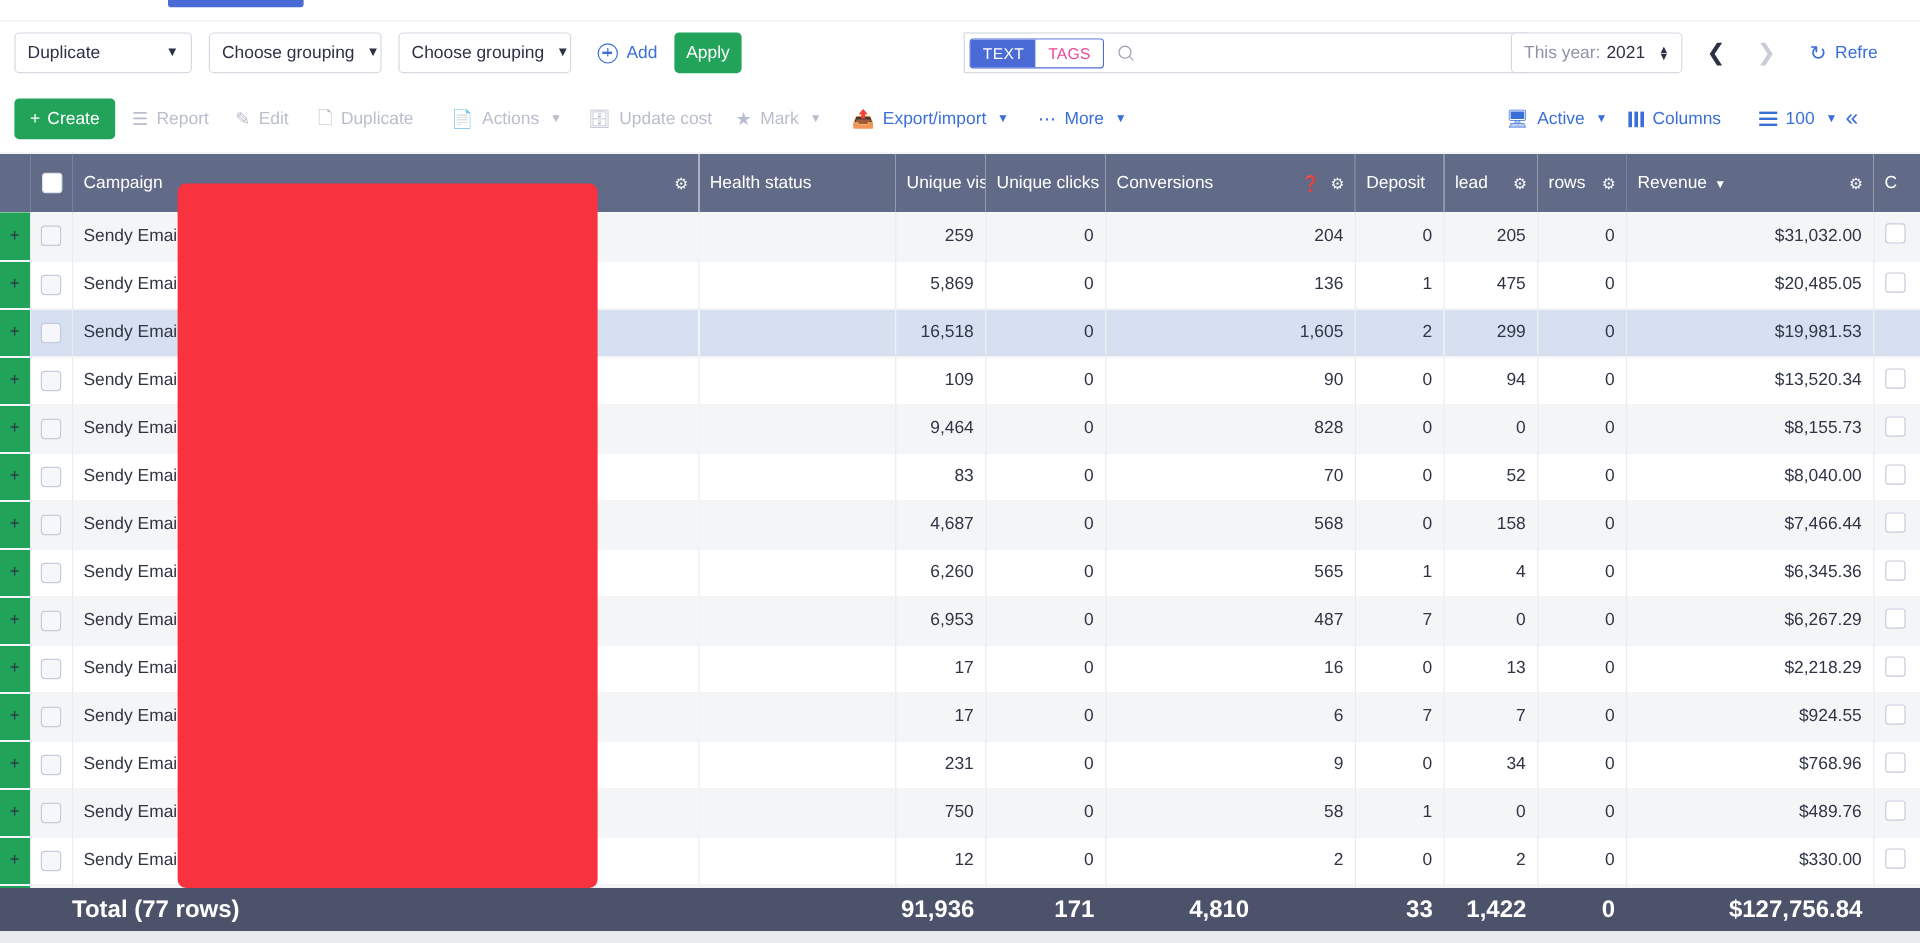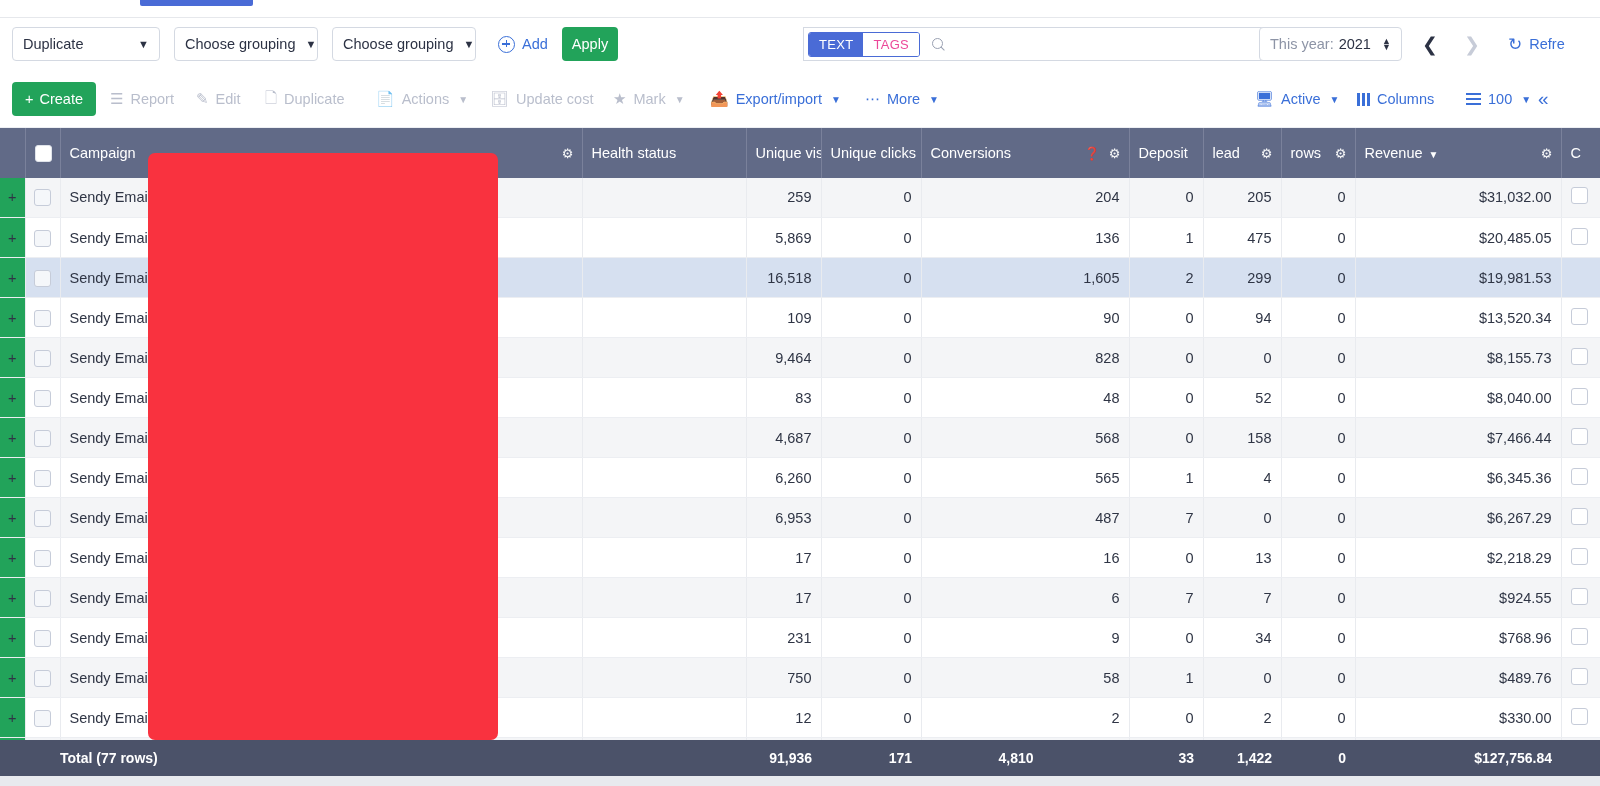--- a/index.html
+++ b/index.html
@@ -189,21 +189,21 @@
     background: #f5f7fa; display: inline-block; vertical-align: middle; cursor: pointer;
   }
   th .cb { background: #ffffff; border-color: #dfe3ea; }
   .cell-check { text-align: center; padding: 0 !important; }
 
   .lastcol-cb { width: 17px; height: 17px; border: 1px solid #c6ccd9; border-radius: 3px; background: #fff; display: inline-block; }
 
   
   .totalbar {
     position: absolute; left: 0; top: 740px; width: 1600px; height: 36px;
-    background: #4b5269; color: #fff; font-size: 14px; font-weight: bold;
+    background: #4b5269; color: #fff; font-size: 20px; font-weight: bold;
     display: flex; align-items: center;
   }
   .totalbar .seg-c { position: absolute; white-space: nowrap; }
 
   .strip-bottom { position: absolute; left: 0; top: 776px; width: 1600px; height: 10px; background: #e8eaee; }
 
   
   .redaction {
     position: absolute; left: 148px; top: 153px; width: 350px; height: 587px;
     background: #f9323f; border-radius: 7px; z-index: 40;
@@ -480,21 +480,21 @@
           <td class="num">$8,155.73</td>
           <td><span class="lastcol-cb"></span></td>
         </tr>
         <tr class="row-odd">
           <td class="cell-expand">+</td>
           <td class="cell-check"><span class="cb"></span></td>
           <td>Sendy Email</td>
           <td></td>
           <td class="num">83</td>
           <td class="num">0</td>
-          <td class="num">48</td>
+          <td class="num">70</td>
           <td class="num">0</td>
           <td class="num">52</td>
           <td class="num">0</td>
           <td class="num">$8,040.00</td>
           <td><span class="lastcol-cb"></span></td>
         </tr>
         <tr class="row-even">
           <td class="cell-expand">+</td>
           <td class="cell-check"><span class="cb"></span></td>
           <td>Sendy Email</td>

